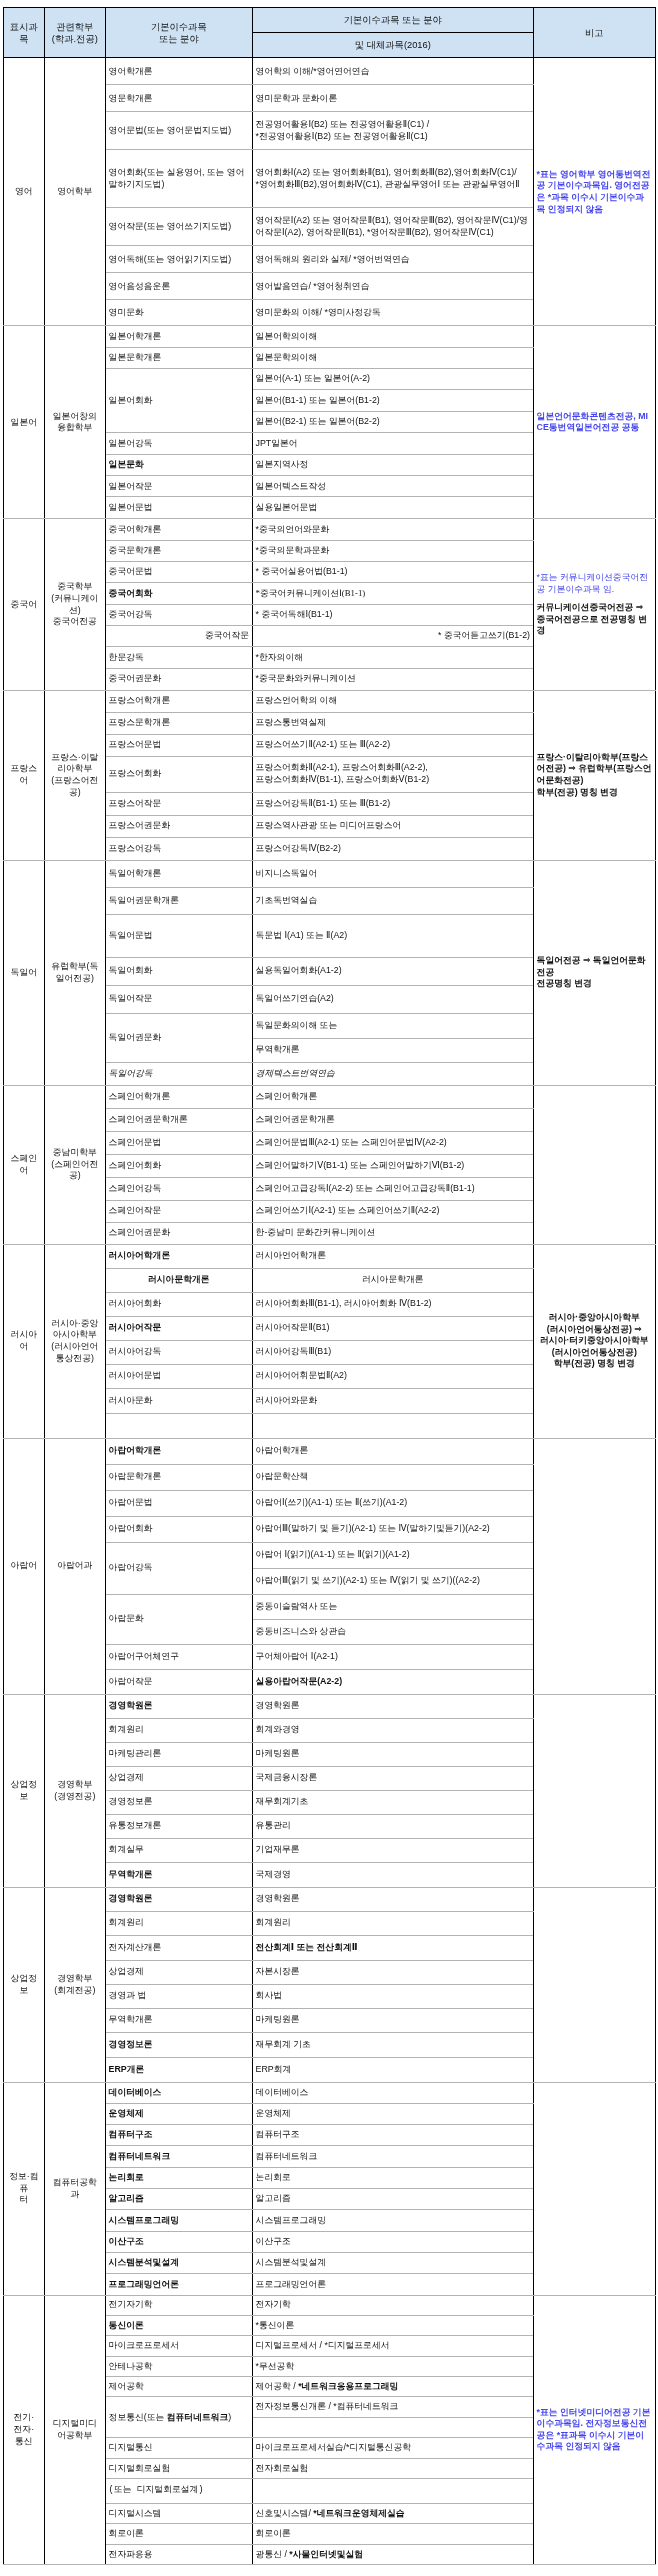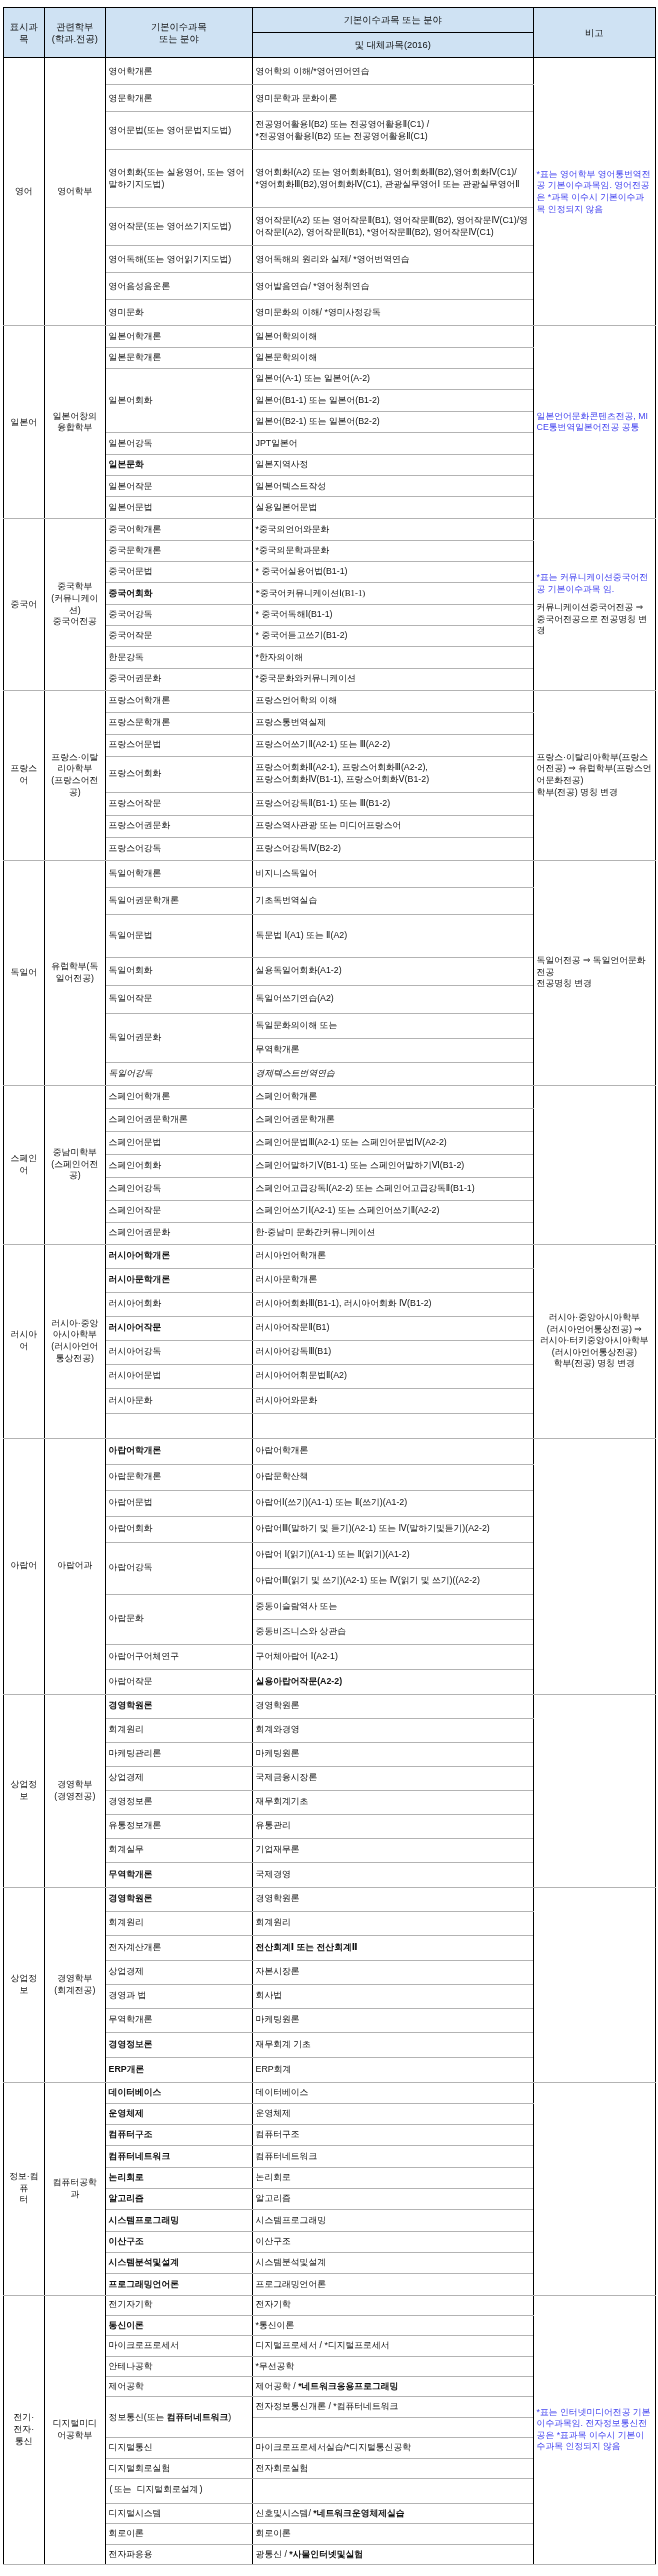--- a/index.html
+++ b/index.html
@@ -55,21 +55,21 @@
   td.c-equiv{padding-left:3.7px;}
   td.c-note{
     font-size:8.8px;
     vertical-align:middle;
     padding:2.8px 3.7px;
     white-space:pre-line;
   }
   td.va-top{vertical-align:top;padding-top:3.7px;}
   .b{font-weight:bold;}
   .note-seg{margin:0 0 6.5px 0;}
-  .note-seg:last-child{margin-bottom:0;}
+  .note-seg:last-child{margin-bottom:0;font-weight:bold;}
   .note-blue{color:var(--note-blue);}
   .note-center{text-align:center;}
   .line{display:block;}
 </style>
 </head>
 <body>
 
 <div class="page">
   <table class="cert">
     <colgroup>
@@ -231,21 +231,21 @@
           <td class="c-equiv">
             <div class="line"><span>*중국어커뮤니케이션Ⅰ(B1-1)</span></div>
           </td>
         </tr>
         <tr style="height: 21.3px;">
           <td class="c-course"><span>중국어강독</span></td>
           <td class="c-equiv">
             <div class="line"><span>* 중국어독해Ⅰ(B1-1)</span></div>
           </td>
         </tr>
-        <tr style="height: 21.3px;">
+        <tr style="height: 21.3px; text-align: right;">
           <td class="c-course"><span>중국어작문</span></td>
           <td class="c-equiv">
             <div class="line"><span>* 중국어듣고쓰기(B1-2)</span></div>
           </td>
         </tr>
         <tr style="height: 21.3px;">
           <td class="c-course"><span>한문강독</span></td>
           <td class="c-equiv">
             <div class="line"><span>*한자의이해</span></div>
           </td>
@@ -410,21 +410,21 @@
           <td class="c-course"><span class="b">러시아어학개론</span></td>
           <td class="c-equiv">
             <div class="line"><span>러시아언어학개론</span></div>
           </td>
           <td class="c-note note-center" rowspan="8"><div class="note-seg">러시아·중앙아시아학부
 (러시아언어통상전공) ⇒
 러시아·터키중앙아시아학부
 (러시아언어통상전공)
 학부(전공) 명칭 변경</div></td>
         </tr>
-        <tr style="height: 24px;">
+        <tr style="height: 24px; text-align: center;">
           <td class="c-course"><span class="b">러시아문학개론</span></td>
           <td class="c-equiv">
             <div class="line"><span>러시아문학개론</span></div>
           </td>
         </tr>
         <tr style="height: 24px;">
           <td class="c-course"><span>러시아어회화</span></td>
           <td class="c-equiv">
             <div class="line"><span>러시아어회화Ⅲ(B1-1), 러시아어회화 Ⅳ(B1-2)</span></div>
           </td>

